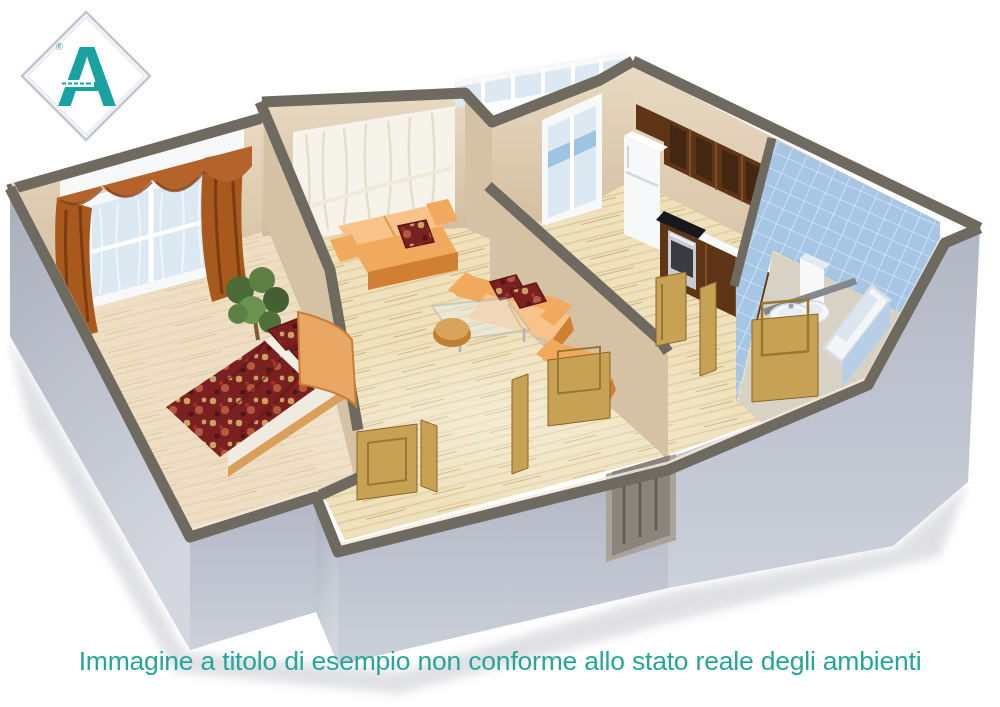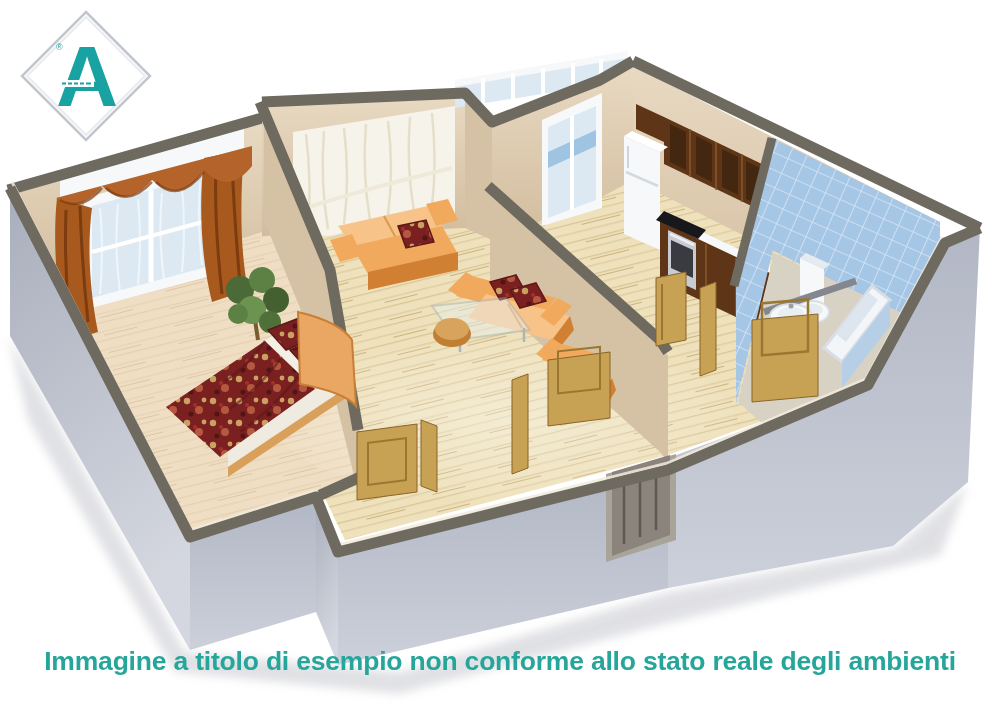--- a/index.html
+++ b/index.html
@@ -17,21 +17,21 @@
   .wood{fill:#c8a254;stroke:#8a6527;stroke-width:1;}
   .white{fill:#f6f8fa;}
   .glass{fill:#dce9f3;}
   .orange{fill:#f1a95e;}
   .orangeL{fill:#f8c388;}
   .orangeD{fill:#d07f33;}
   .redpat{fill:url(#pFabric);}
   .tilewall{fill:url(#pTile);}
   .cab{fill:#5e3516;}
   #caption{position:absolute;left:0;top:646px;width:1000px;text-align:center;
-           color:#26a69a;font-weight:700;font-size:26.5px;letter-spacing:-0.2px;}
+           color:#26a69a;font-weight:400;font-size:26.5px;letter-spacing:-0.2px;}
 </style>
 </head>
 <body>
 
 <svg id="stage" viewBox="0 0 1000 707">
   <defs>
     <linearGradient id="gGrayL" x1="0" y1="0" x2="0.3" y2="1">
       <stop offset="0" stop-color="#a9aebc"></stop>
         <stop offset="1" stop-color="#d4d7df"></stop>
     </linearGradient>

